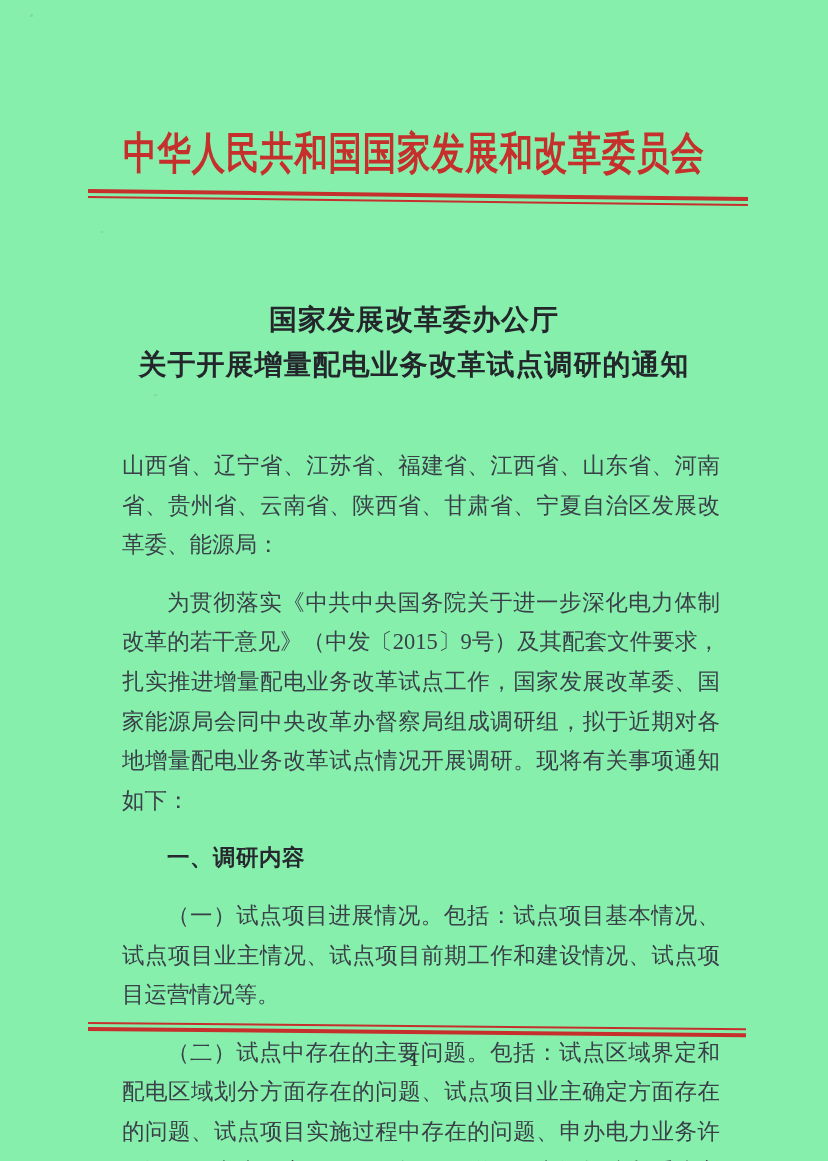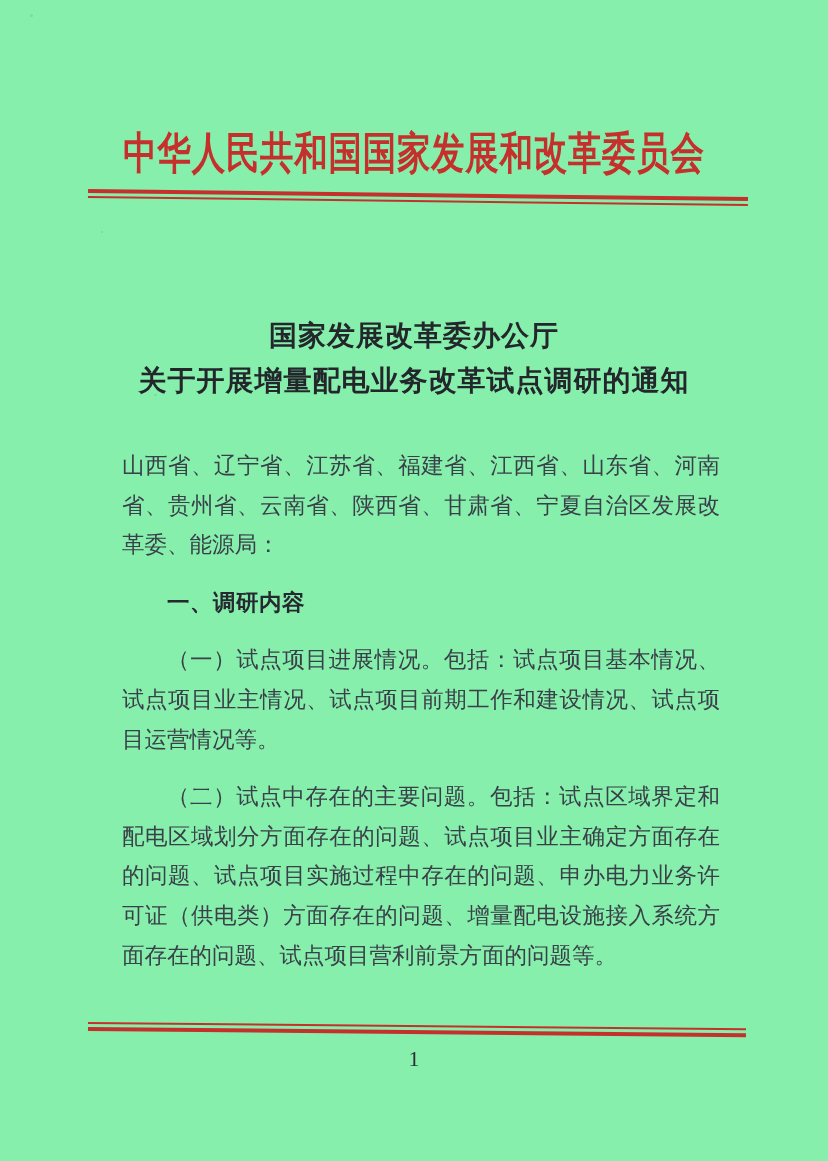--- a/index.html
+++ b/index.html
@@ -40,21 +40,20 @@
   
   .doc-title {
     position: absolute;
     top: 297px; left: 0; width: 828px;
     text-align: center;
     font-size: 28px;
     font-weight: bold;
     color: #23262b;
     line-height: 45px;
     letter-spacing: 1px;
-    margin-top: 16px;
   }
   
   .body-text {
     position: absolute;
     top: 428px; left: 104px; width: 634px;
     font-size: 22.5px;
     line-height: 39.6px;
     color: #3a4049;
     text-align: justify;
   }
@@ -107,20 +106,21 @@
     <div class="thin"></div>
   </div>
 
   <div class="doc-title">
     <div>国家发展改革委办公厅</div>
     <div>关于开展增量配电业务改革试点调研的通知</div>
   </div>
 
   <div class="body-text">
     <p>山西省、辽宁省、江苏省、福建省、江西省、山东省、河南省、贵州省、云南省、陕西省、甘肃省、宁夏自治区发展改革委、能源局：</p>
+    <p class="p-indent">为贯彻落实《中共中央国务院关于进一步深化电力体制改革的若干意见》（中发〔2015〕9号）及其配套文件要求，扎实推进增量配电业务改革试点工作，国家发展改革委、国家能源局会同中央改革办督察局组成调研组，拟于近期对各地增量配电业务改革试点情况开展调研。现将有关事项通知如下：</p>
     <p class="p-heading">一、调研内容</p>
     <p class="p-indent">（一）试点项目进展情况。包括：试点项目基本情况、试点项目业主情况、试点项目前期工作和建设情况、试点项目运营情况等。</p>
     <p class="p-indent">（二）试点中存在的主要问题。包括：试点区域界定和配电区域划分方面存在的问题、试点项目业主确定方面存在的问题、试点项目实施过程中存在的问题、申办电力业务许可证（供电类）方面存在的问题、增量配电设施接入系统方面存在的问题、试点项目营利前景方面的问题等。</p>
   </div>
 
   <div class="foot-rule">
     <div class="thin"></div>
     <div class="gap"></div>
     <div class="thick"></div>
   </div>

